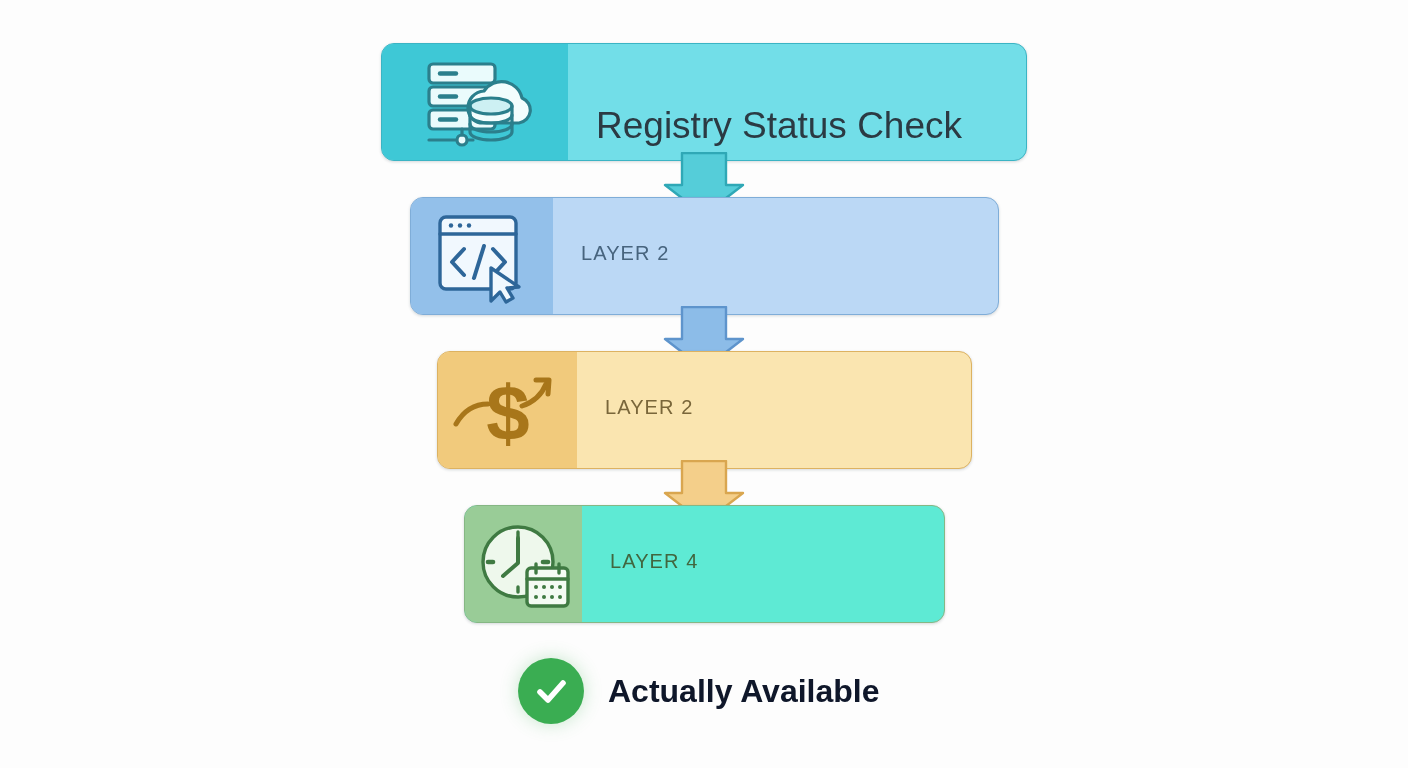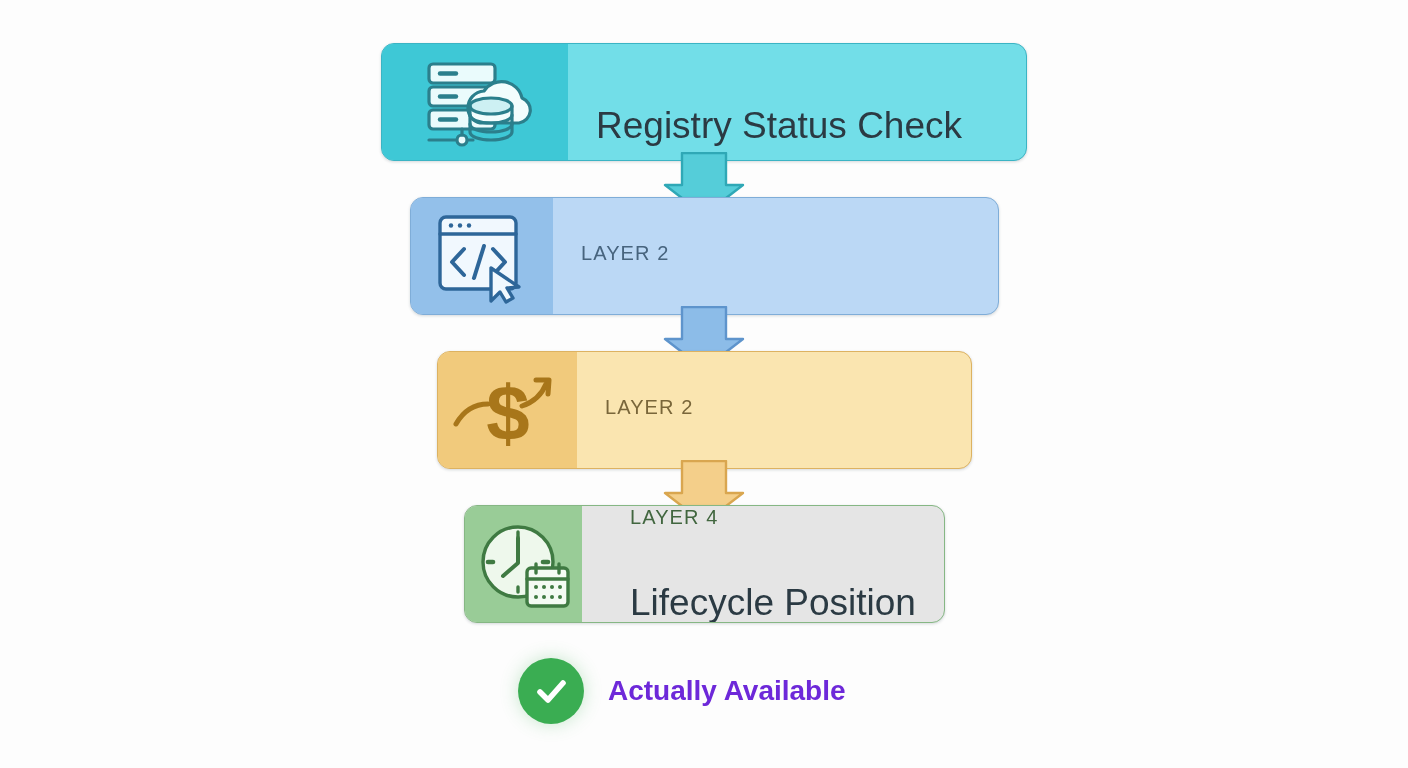--- a/index.html
+++ b/index.html
@@ -74,21 +74,21 @@
   #card-1 .layer-kicker { color: #3a6a72; }
 
   #card-2 { background: #bbd8f5; border: 1.6px solid #7fadd8; }
   #card-2 .icon-panel { width: 142px; background: #93c0ea; }
   #card-2 .layer-kicker { color: #47647e; }
 
   #card-3 { background: #fae5b0; border: 1.6px solid #ddb261; }
   #card-3 .icon-panel { width: 139px; background: #f1ca7c; }
   #card-3 .layer-kicker { color: #79663a; }
 
-  #card-4 { background: #e5e5e5; border: 1.6px solid #86b784; gap: 20px; }
+  #card-4 { background: #5eead4; border: 1.6px solid #86b784; }
   #card-4 .icon-panel { width: 117px; background: #99cc97; }
   #card-4 .layer-kicker { color: #41663f; }
 
   
   .connector {
     position: absolute;
     left: 660px;
     width: 88px;
     height: 66px;
   }
@@ -110,23 +110,23 @@
     border-radius: 50%;
     background: #3aad52;
     display: flex;
     align-items: center;
     justify-content: center;
     box-shadow: 0 0 18px rgba(74, 180, 92, 0.30);
     flex: 0 0 auto;
   }
   #result-label {
     margin-left: 24px;
-    font-size: 28px;
+    font-size: 32px;
     font-weight: bold;
-    color: #6d28d9;
+    color: #0f172a;
     white-space: nowrap;
   }
 </style>
 </head>
 <body>
 
 <div id="stage">
 
   <div class="layer-card" id="card-1">
     <div class="icon-panel">
@@ -225,21 +225,20 @@
             <circle cx="60" cy="79" r="2"></circle>
               <circle cx="68" cy="79" r="2"></circle>
             <circle cx="76" cy="79" r="2"></circle>
               <circle cx="84" cy="79" r="2"></circle>
           </g>
         </g>
       </svg>
     </div>
     <div class="card-body">
       <div class="layer-kicker">LAYER 4</div>
-      <div class="layer-title">Lifecycle Position</div>
     </div>
   </div>
 
   <div id="result-badge">
     <div id="result-check">
       <svg width="40" height="40" viewBox="0 0 40 40">
         <polyline points="9,21 17,29 32,12" fill="none" stroke="#ffffff" stroke-width="5.6" stroke-linecap="round" stroke-linejoin="round"></polyline>
       </svg>
     </div>
     <div id="result-label">Actually Available</div>

